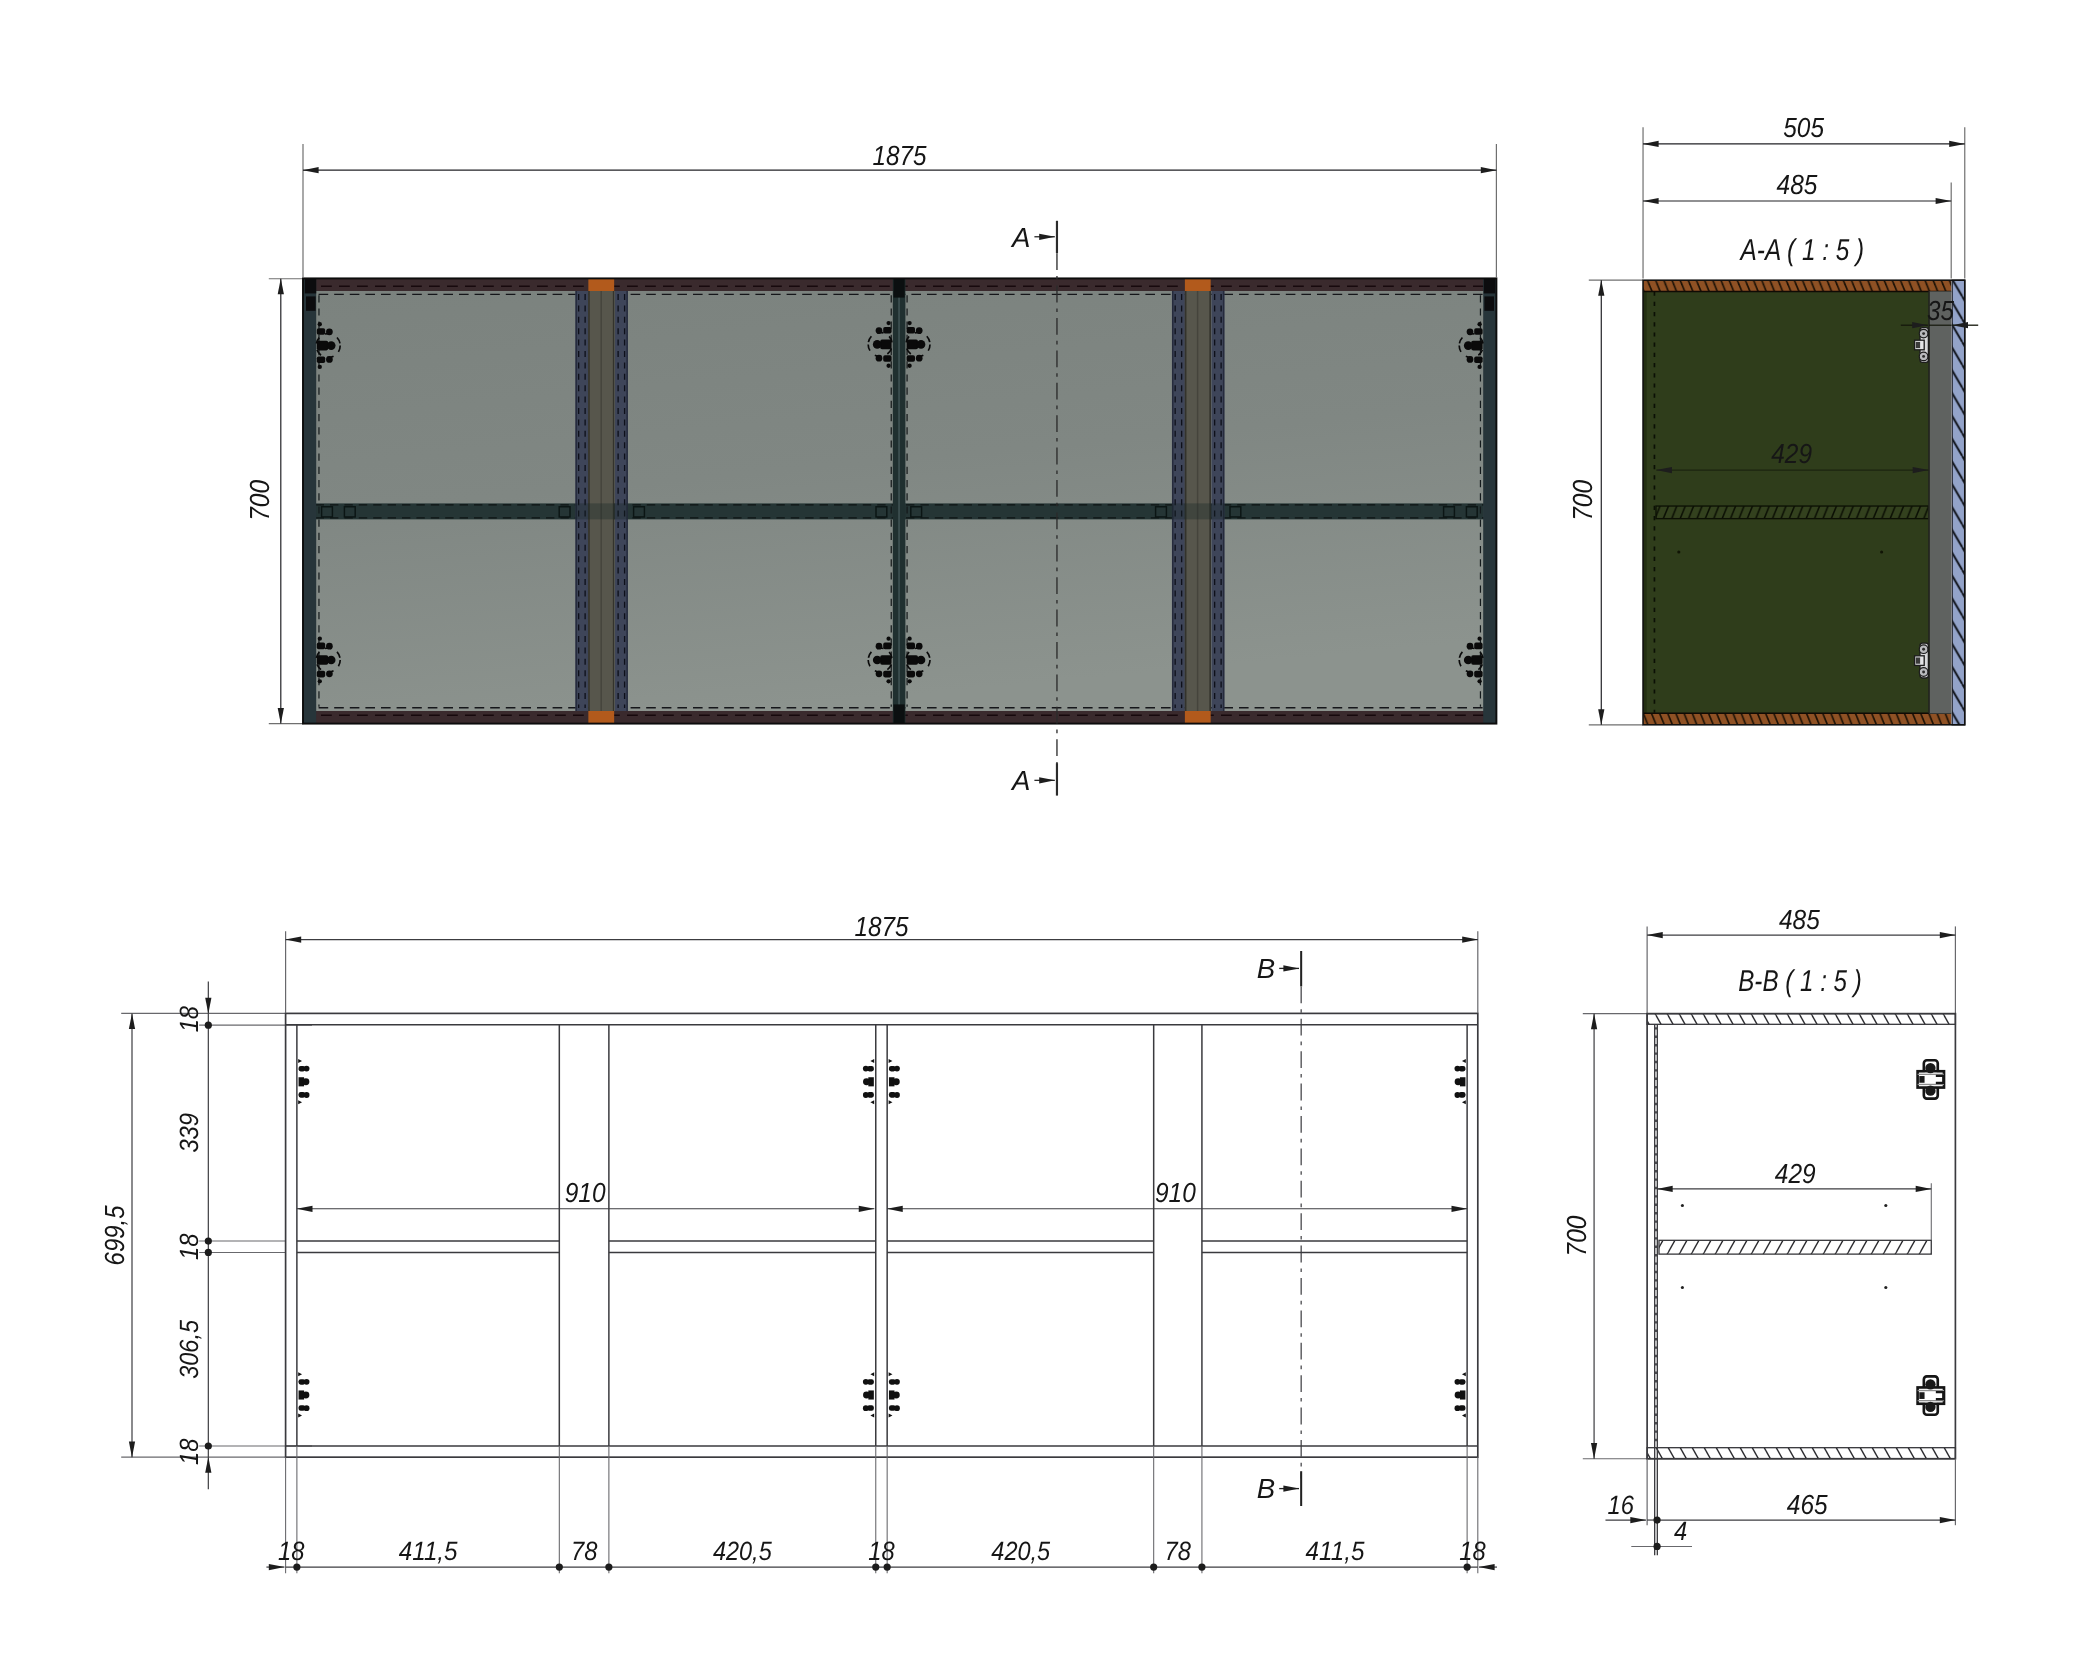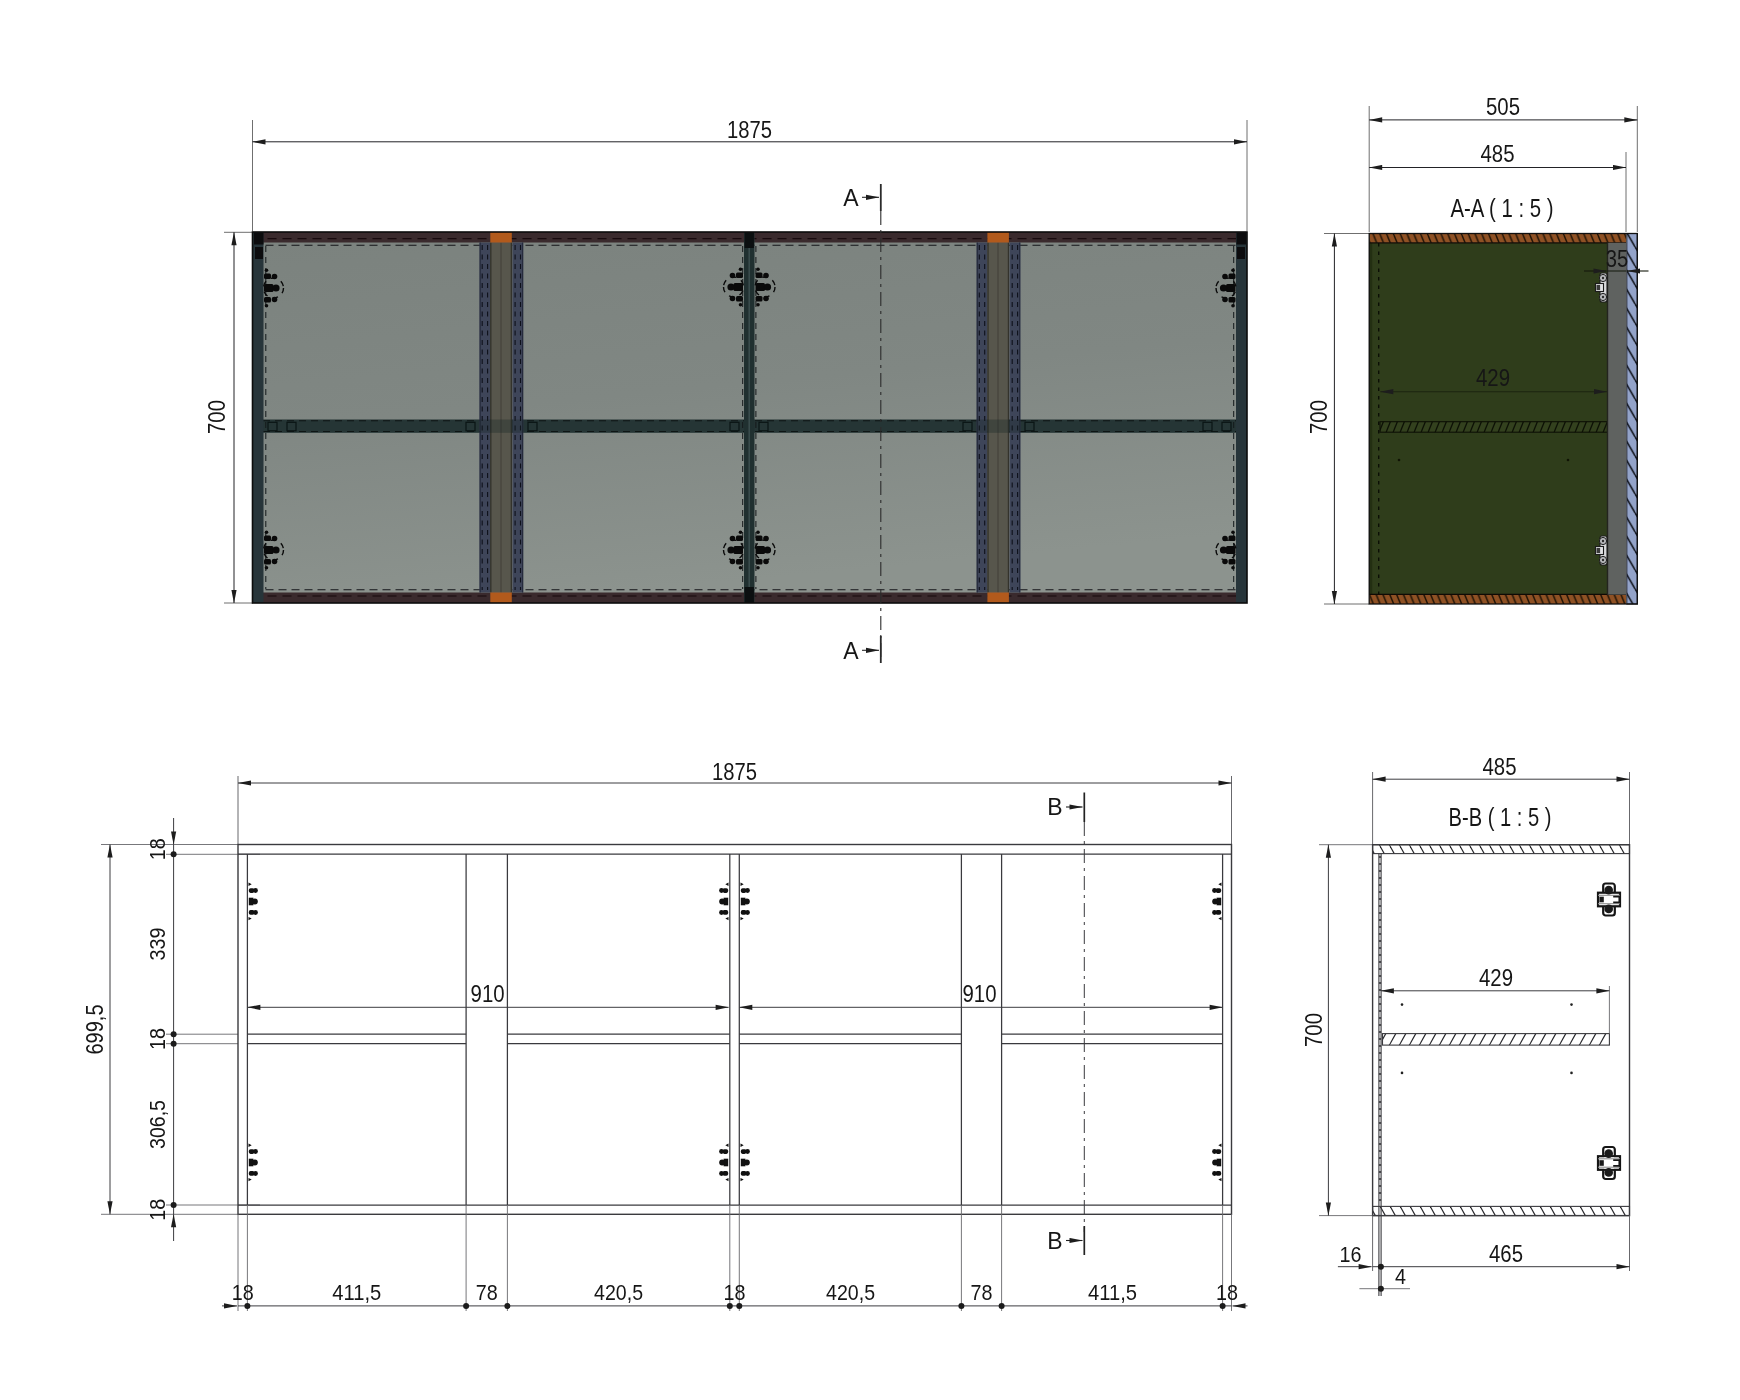--- a/index.html
+++ b/index.html
@@ -1,16 +1,16 @@
 <!DOCTYPE html>
 <html><head>
 <meta charset="utf-8">
 <style>
   html,body{margin:0;padding:0;background:#ffffff;}
-  #page{width:1740px;height:1400px;position:relative;overflow:hidden;background:#ffffff;}
+  #page{width:1740px;height:1400px;position:relative;overflow:hidden;background:#ffffff;font-style:italic;}
   svg{position:absolute;top:0;left:0;}
   text{font-family:"Liberation Sans", sans-serif;fill:#161616;}
 </style>
 </head>
 <body>
 <div id="page">
 <svg width="1740" height="1400" viewBox="0 0 1740 1400">
 <defs>
   <marker id="arw" viewBox="0 0 14 6" refX="13.4" refY="3" markerWidth="14" markerHeight="6" orient="auto-start-reverse" markerUnits="userSpaceOnUse">
     <path d="M0.4,0.4 L13.6,3 L0.4,5.6 Z" fill="#1d1d1d" stroke="none"></path>

